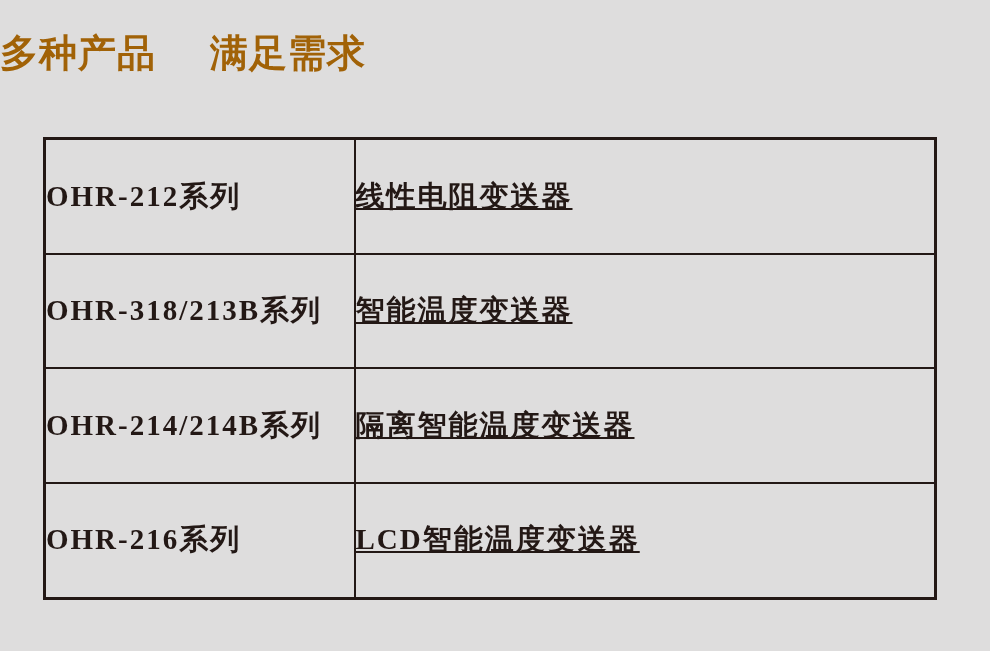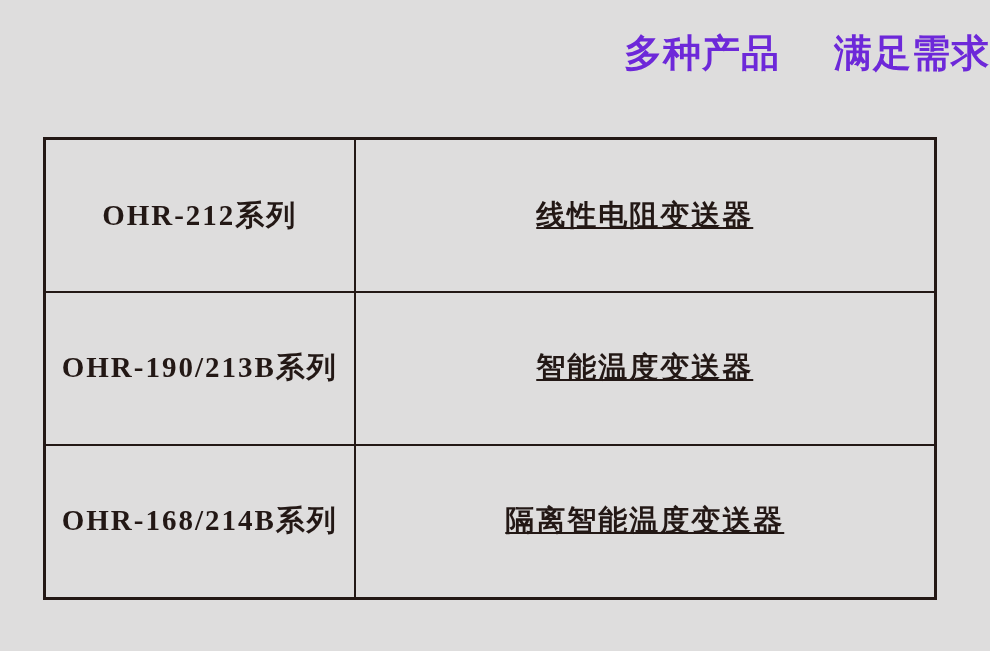--- a/index.html
+++ b/index.html
@@ -12,26 +12,26 @@
     height: 651px;
     position: relative;
     overflow: hidden;
     font-family: "Liberation Serif", "DejaVu Serif", serif;
   }
   .page-title {
     position: absolute;
     top: 31px;
     left: 0;
     width: 100%;
-    text-align: right;
+    text-align: left;
     font-family: "Liberation Sans", "DejaVu Sans", sans-serif;
     font-weight: bold;
     font-size: 38px;
     line-height: 44px;
-    color: #6d28d9;
+    color: #a16207;
     letter-spacing: 1px;
     white-space: nowrap;
   }
   .title-gap {
     display: inline-block;
     width: 54px;
   }
   table.products {
     position: absolute;
     left: 43px;
@@ -46,21 +46,20 @@
     border: 2px solid #231815;
     font-family: "Liberation Serif", "DejaVu Serif", serif;
     font-size: 29px;
     font-weight: bold;
     color: #231815;
     letter-spacing: 2px;
     vertical-align: middle;
     white-space: nowrap;
     overflow: hidden;
     padding: 0;
-    text-align: center;
   }
   td.series-cell {
     padding-left: 16px;
   }
   td.description-cell {
     padding-left: 28px;
     text-decoration: underline;
   }
 </style>
 </head>
@@ -74,21 +73,25 @@
   <colgroup>
     <col style="width:310px">
     <col>
   </colgroup>
   <tbody>
     <tr>
       <td class="series-cell">OHR-212系列</td>
       <td class="description-cell">线性电阻变送器</td>
     </tr>
     <tr>
-      <td class="series-cell">OHR-190/213B系列</td>
+      <td class="series-cell">OHR-318/213B系列</td>
       <td class="description-cell">智能温度变送器</td>
     </tr>
     <tr>
-      <td class="series-cell">OHR-168/214B系列</td>
+      <td class="series-cell">OHR-214/214B系列</td>
       <td class="description-cell">隔离智能温度变送器</td>
+    </tr>
+    <tr>
+      <td class="series-cell">OHR-216系列</td>
+      <td class="description-cell">LCD智能温度变送器</td>
     </tr>
   </tbody>
 </table>
 
 </body></html>

